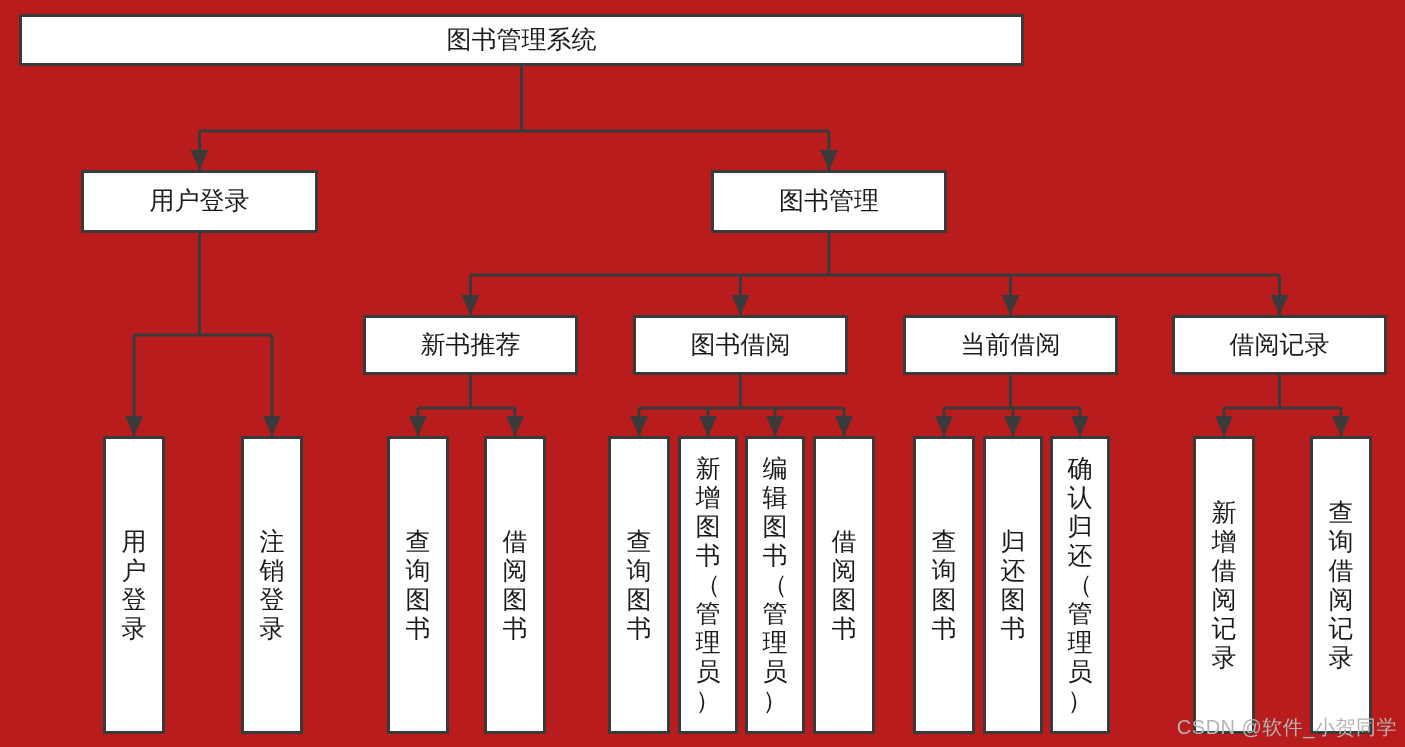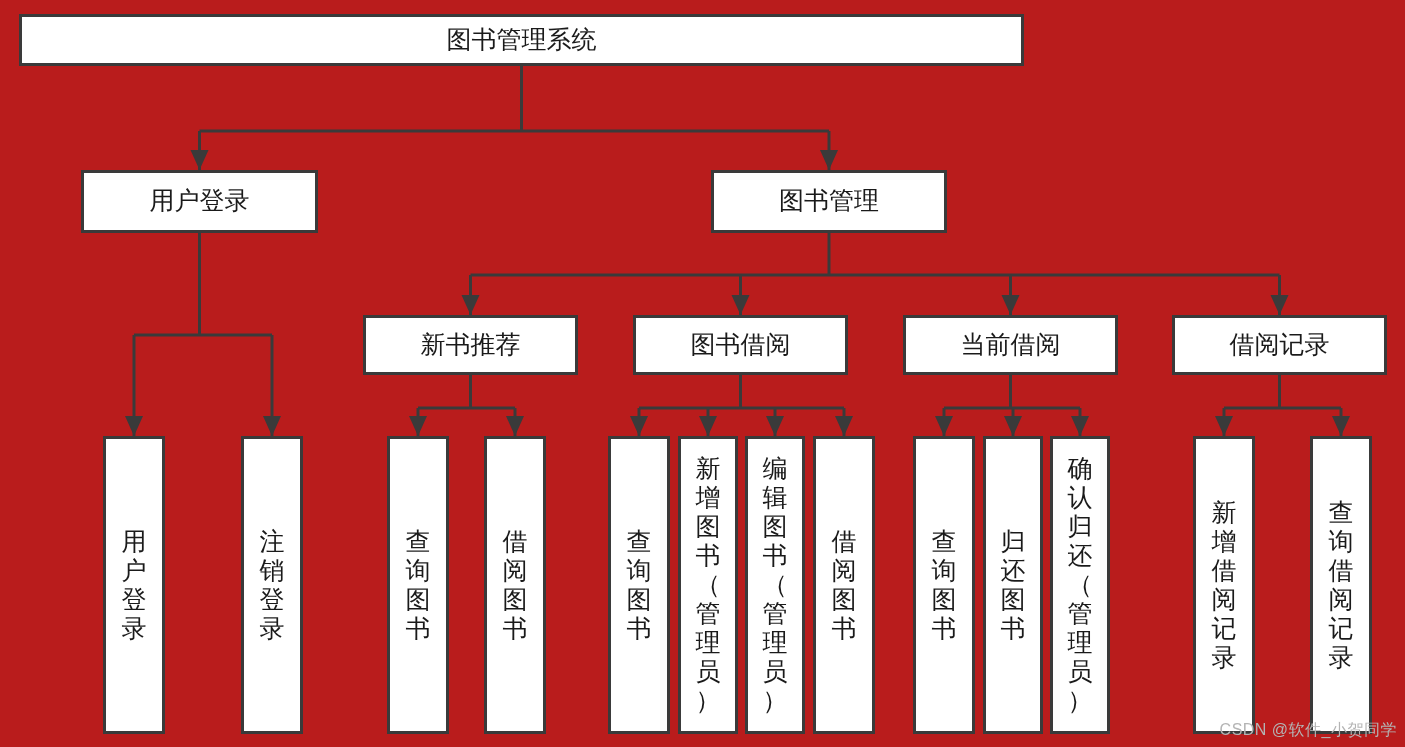--- a/index.html
+++ b/index.html
@@ -50,21 +50,21 @@
     font-family: "Liberation Sans", "DejaVu Sans", sans-serif;
     font-size: 25px;
     fill: #1a1a1a;
     text-anchor: middle;
   }
   .watermark {
     position: absolute;
     right: 8px;
     bottom: 6px;
     font-family: "Liberation Sans", "DejaVu Sans", sans-serif;
-    font-size: 16px;
+    font-size: 20px;
     color: #b4b4b4;
     letter-spacing: 0.5px;
     white-space: nowrap;
     pointer-events: none;
   }
 </style>
 </head>
 <body>
 
 <div id="diagram-root">

